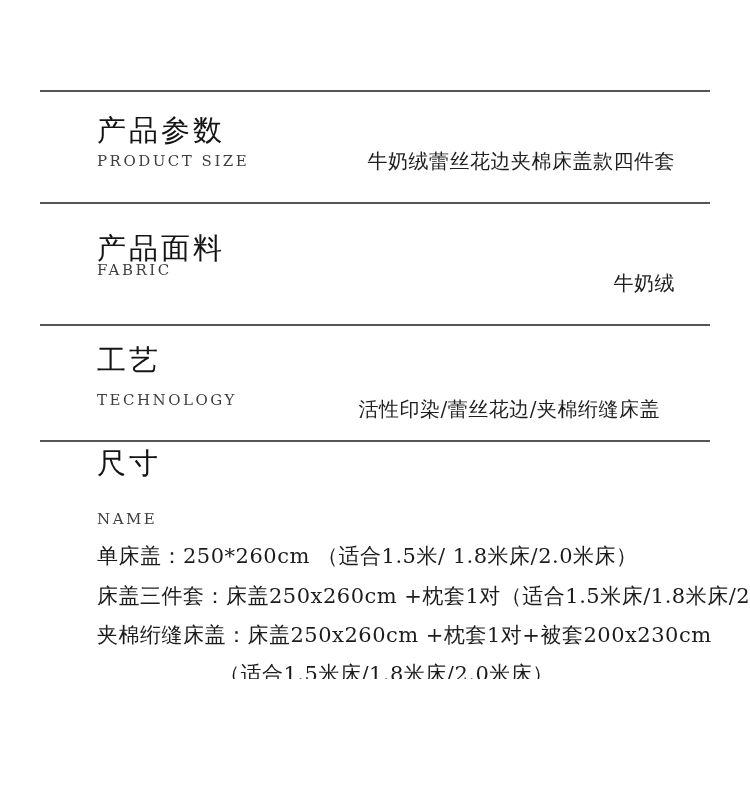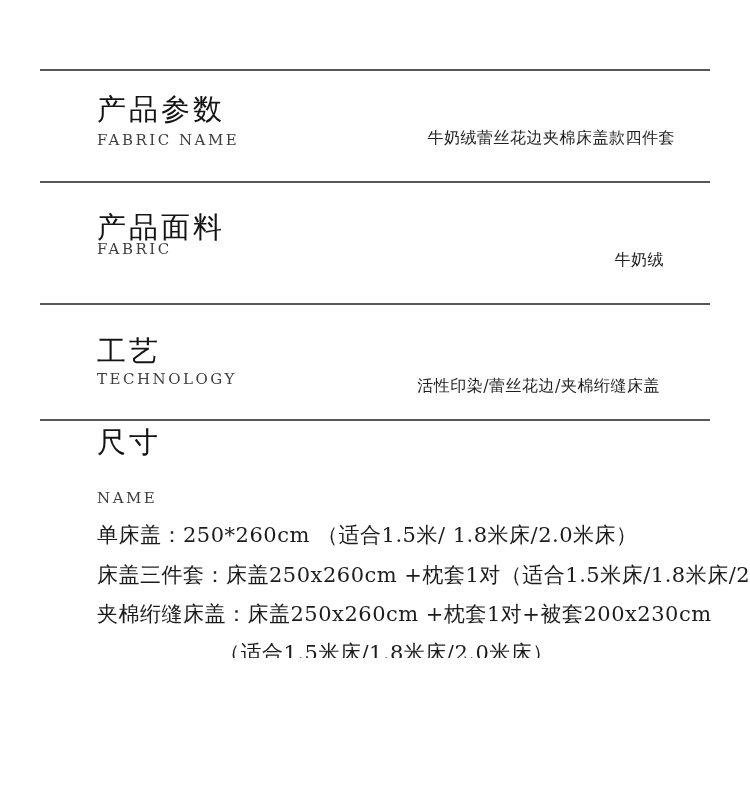--- a/index.html
+++ b/index.html
@@ -8,20 +8,21 @@
     background: #ffffff;
   }
   .page {
     position: relative;
     width: 750px;
     height: 658px;
     background: #ffffff;
     font-family: "DejaVu Serif", "Liberation Serif", serif;
     color: #1b1b1b;
     overflow: hidden;
+    margin-top: 21px;
   }
   .rule {
     position: absolute;
     left: 40px;
     width: 670px;
     height: 2px;
     background: #57575a;
   }
   .cn-title {
     position: absolute;
@@ -39,21 +40,21 @@
     left: 97px;
     font-size: 15px;
     font-weight: 300;
     letter-spacing: 2.5px;
     color: #3e3e3e;
     line-height: 1.1;
     white-space: nowrap;
   }
   .sec-value {
     position: absolute;
-    font-size: 16px;
+    font-size: 20px;
     color: #1f1f1f;
     letter-spacing: 0.5px;
     line-height: 1.2;
     white-space: nowrap;
   }
   .size-row {
     position: absolute;
     left: 97px;
     font-size: 21px;
     color: #1c1c1c;
@@ -69,32 +70,32 @@
 <div class="page">
 
   <div class="rule" style="top:69px"></div>
   <div class="rule" style="top:181px"></div>
   <div class="rule" style="top:303px"></div>
   <div class="rule" style="top:419px"></div>
   <div class="rule" style="top:716px"></div>
 
   <div>
     <h2 class="cn-title" style="top:94px">产品参数</h2>
-    <div class="en-sub" style="top:132px">FABRIC NAME</div>
+    <div class="en-sub" style="top:132px">PRODUCT SIZE</div>
     <div class="sec-value" style="top:128px; right:75px">牛奶绒蕾丝花边夹棉床盖款四件套</div>
   </div>
 
   <div>
     <h2 class="cn-title" style="top:212px">产品面料</h2>
     <div class="en-sub" style="top:241px">FABRIC</div>
-    <div class="sec-value" style="top:250px; right:86px">牛奶绒</div>
+    <div class="sec-value" style="top:250px; right:75px">牛奶绒</div>
   </div>
 
   <div>
-    <h2 class="cn-title" style="top:336px">工艺</h2>
+    <h2 class="cn-title" style="top:324px">工艺</h2>
     <div class="en-sub" style="top:371px">TECHNOLOGY</div>
     <div class="sec-value" style="top:376px; right:90px">活性印染/蕾丝花边/夹棉绗缝床盖</div>
   </div>
 
   <div>
     <h2 class="cn-title" style="top:427px">尺寸</h2>
     <div class="en-sub" style="top:490px">NAME</div>
     <div class="size-row" style="top:523px">单床盖：250*260cm （适合1.5米/ 1.8米床/2.0米床）</div>
     <div class="size-row" style="top:563px">床盖三件套：床盖250x260cm +枕套1对（适合1.5米床/1.8米床/2.0米床）</div>
     <div class="size-row" style="top:602px">夹棉绗缝床盖：床盖250x260cm +枕套1对+被套200x230cm</div>

